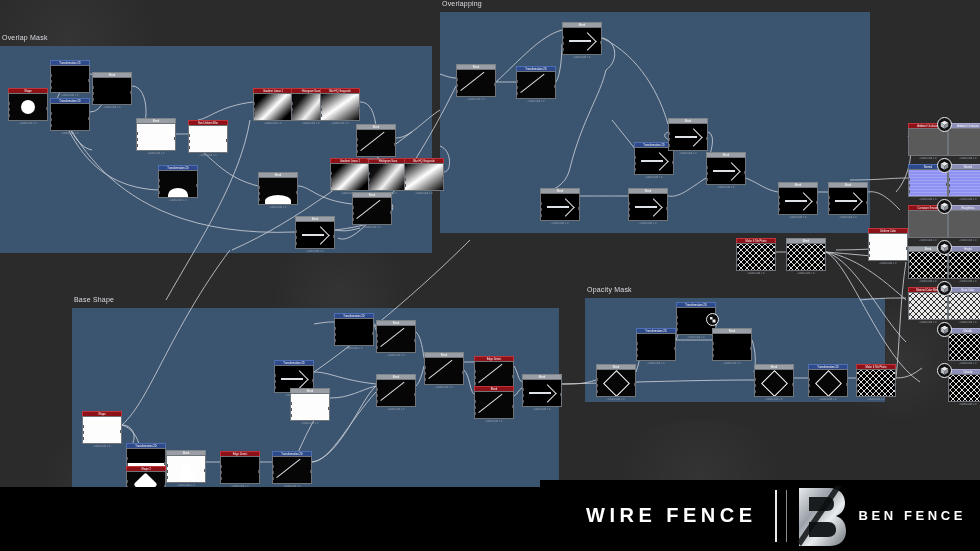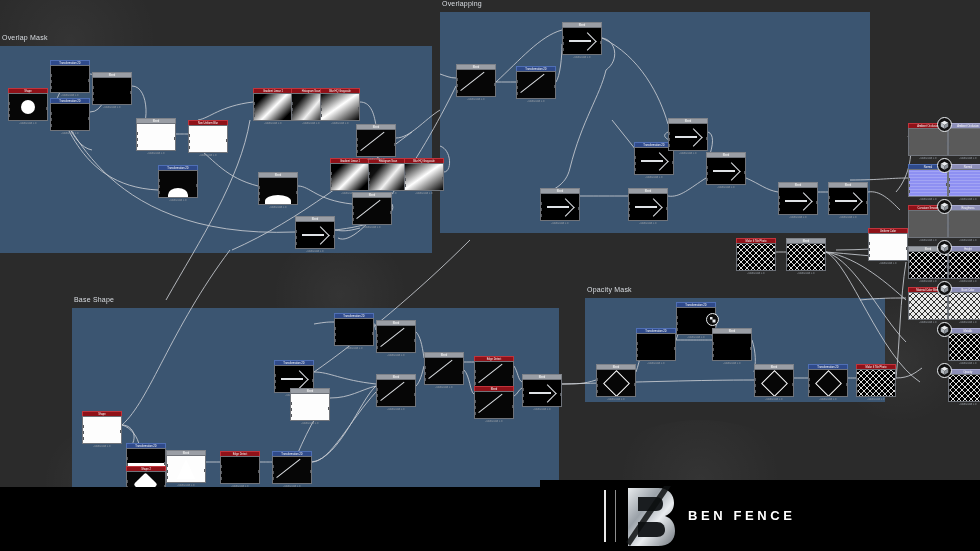--- a/index.html
+++ b/index.html
@@ -996,20 +996,21 @@
       </div>
       <div class="smallbadge" style="left: 706px; top: 313px;">
         <i></i>
       </div>
     </div>
 
   <div class="bottomstrip left"></div>
 
   <div class="brand">
     <div class="btxt">
+      <div>WIRE FENCE</div>
     </div>
     <div class="divider"></div>
     <div class="divider2"></div>
     <div class="logoB">
       <svg viewBox="0 0 52 62" width="52" height="62">
         <defs>
           <linearGradient id="mg" x1="0" y1="0" x2="1" y2="1">
             <stop offset="0%" stop-color="#e8ebee"></stop>
             <stop offset="35%" stop-color="#9aa1a8"></stop>
             <stop offset="60%" stop-color="#e9ecef"></stop>

